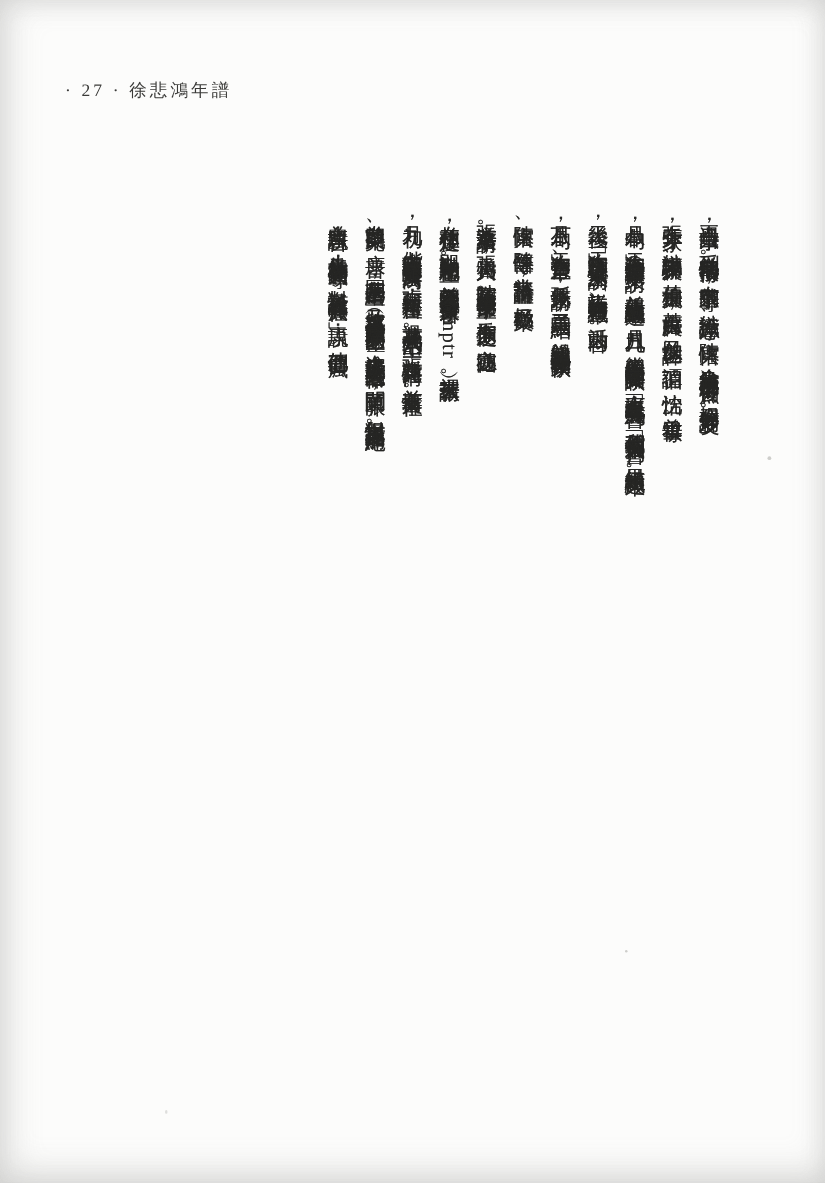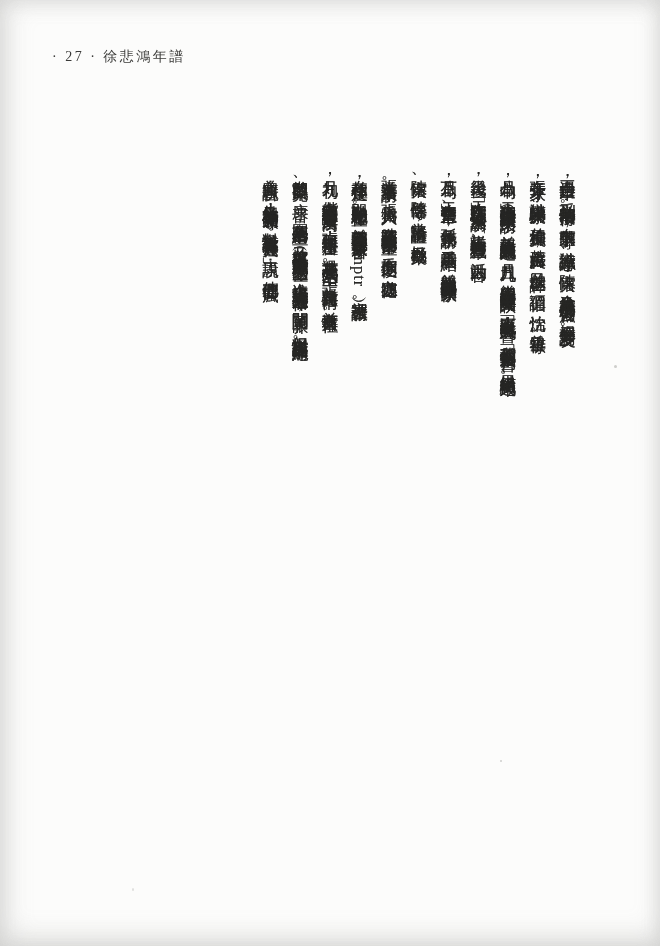--- a/index.html
+++ b/index.html
@@ -19,21 +19,21 @@
     height: 946px;
     background: #fcfcfb;
     box-shadow:
       inset 0 -10px 26px rgba(148,148,144,0.22),
       inset 10px 0 26px rgba(158,158,154,0.16),
       inset -5px 0 16px rgba(168,168,164,0.10),
       inset 0 8px 18px rgba(168,168,164,0.10);
   }
   .running-head {
     position: absolute;
-    top: 48px;
+    top: 64px;
     left: 52px;
     font-size: 14px;
     letter-spacing: 2.5px;
     color: #3a3a38;
     white-space: nowrap;
   }
   .vertical-text {
     position: absolute;
     top: 150px;
     left: 77px;

